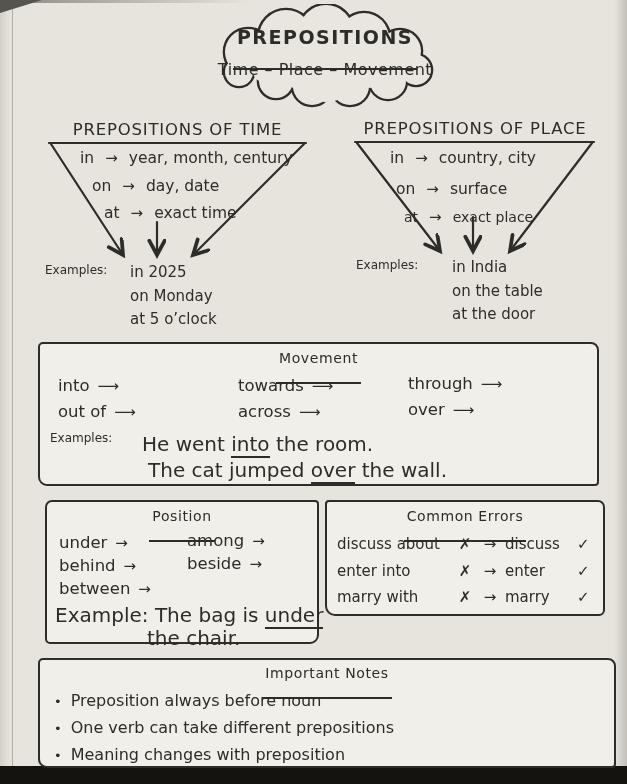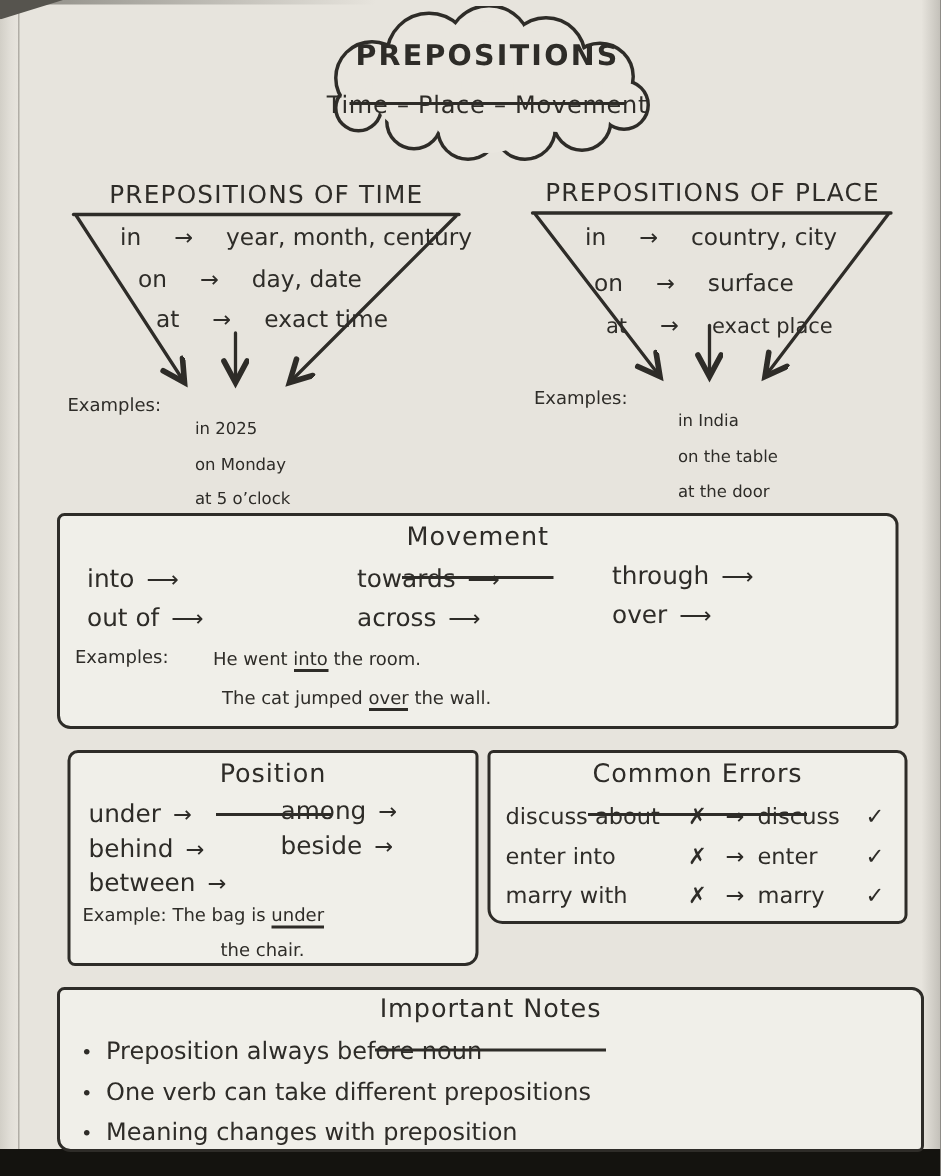--- a/index.html
+++ b/index.html
@@ -33,39 +33,39 @@
   .cloud-title{position:absolute;left:0;top:22px;width:100%;text-align:center;}
   .cloud-title span{display:inline-block;font-size:19px;letter-spacing:1.5px;font-weight:bold;
     border-bottom:2.5px solid var(--ink);padding:0 4px 20px;}
   .cloud-sub{position:absolute;left:0;top:56px;width:100%;text-align:center;font-size:16px;letter-spacing:.5px;}
 
   
   .sec-heading{font-size:16.5px;letter-spacing:.8px;text-align:center;white-space:nowrap;}
   .funnel{position:absolute;}
   .funnel line{stroke:var(--ink);stroke-width:2.2;stroke-linecap:round;}
 
-  .rule{display:flex;gap:22px;font-size:15.5px;white-space:nowrap;align-items:baseline;}
+  .rule{display:flex;gap:11px;font-size:15.5px;white-space:nowrap;align-items:baseline;}
   .rule .arr{font-size:15px;}
   .small{font-size:14px;}
 
   .ex-label{font-size:12px;white-space:nowrap;}
-  .ex-line{font-size:11px;white-space:nowrap;margin-top:16px;}
+  .ex-line{font-size:15px;white-space:nowrap;}
 
   
   .hd-box{border:2.2px solid var(--ink);background:var(--box-bg);}
   .r1{border-radius:5px 8px 4px 9px;}
   .r2{border-radius:7px 4px 9px 5px;}
   .r3{border-radius:4px 7px 6px 10px;}
   .box-heading{position:absolute;left:0;width:100%;text-align:center;}
-  .box-heading span{display:inline-block;font-size:17px;letter-spacing:.6px;
+  .box-heading span{display:inline-block;font-size:14px;letter-spacing:.6px;
     border-bottom:2px solid var(--ink);padding:0 3px 16px;}
   .mv-item{display:flex;gap:8px;font-size:16.5px;white-space:nowrap;align-items:baseline;margin-bottom:7px;}
   .mv-item .arr{font-size:15px;letter-spacing:-1px;}
   .hl{border-bottom:2px solid var(--ink);padding-bottom:0px;}
-  .ex-sentence{font-size:12px;white-space:nowrap;}
+  .ex-sentence{font-size:20px;white-space:nowrap;}
 
   
   .err-row{display:grid;grid-template-columns:118px 20px 30px 72px 20px;
     font-size:15px;white-space:nowrap;align-items:baseline;}
   .err-row .cross{text-align:center;font-size:15px;}
   .err-row .to{text-align:center;}
   .err-row .check{font-size:15px;}
 
   
   .note-line{display:flex;gap:9px;font-size:16px;white-space:nowrap;align-items:baseline;margin-bottom:8px;}

